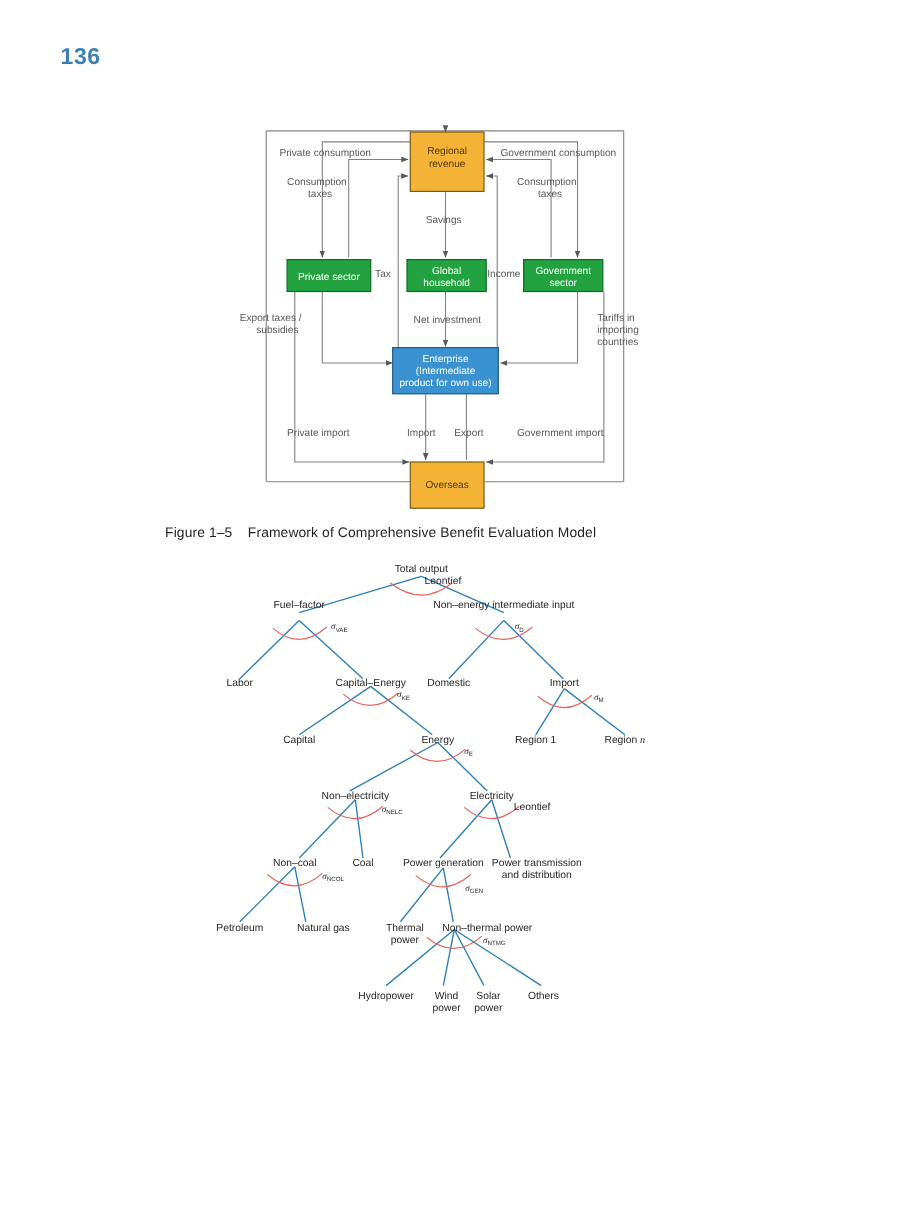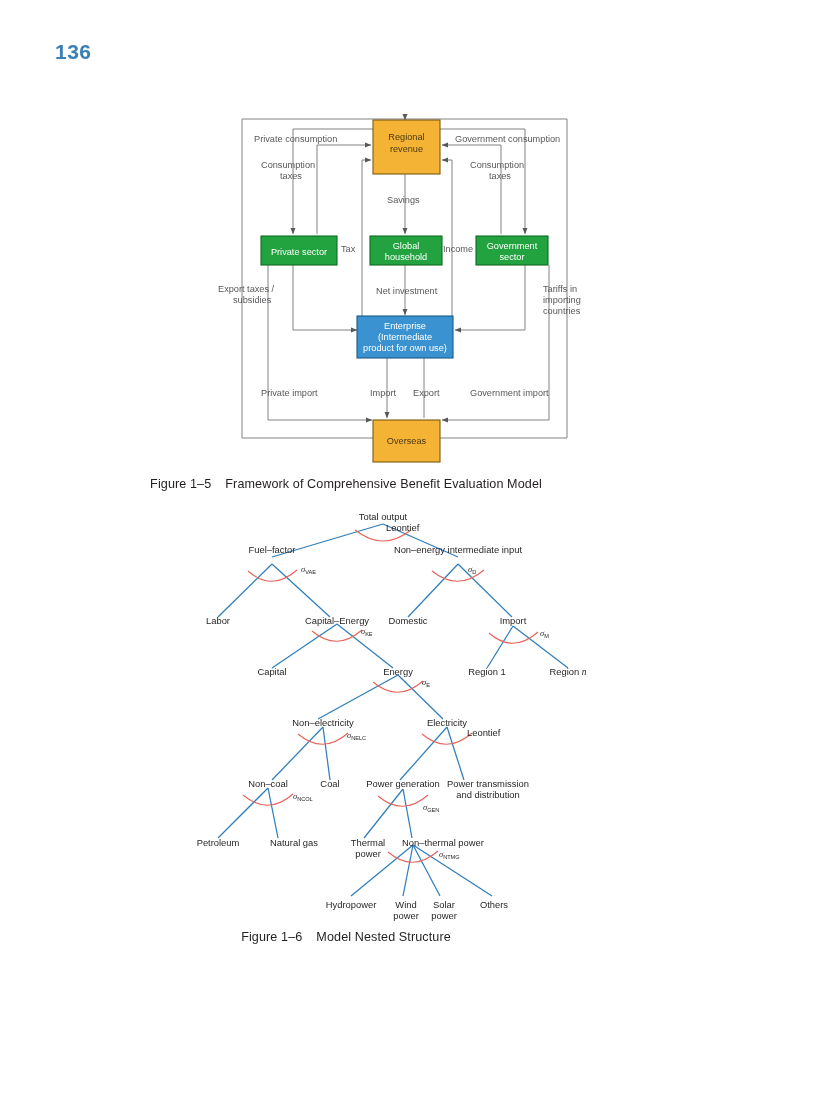--- a/index.html
+++ b/index.html
@@ -312,17 +312,14 @@
 
       <text class="tree-text" x="351" y="408" text-anchor="middle">Hydropower</text>
       <text class="tree-text" x="406" y="408" text-anchor="middle">Wind</text>
       <text class="tree-text" x="406" y="419" text-anchor="middle">power</text>
       <text class="tree-text" x="444" y="408" text-anchor="middle">Solar</text>
       <text class="tree-text" x="444" y="419" text-anchor="middle">power</text>
       <text class="tree-text" x="494" y="408" text-anchor="middle">Others</text>
     </svg>
   </div>
 
-  <div id="fig6-caption" class="fig-caption">
-    <span class="fig-label">Figure 1–6</span><span>Model Nested Structure</span>
-  </div>
 
 </div>
 
 </body></html>

